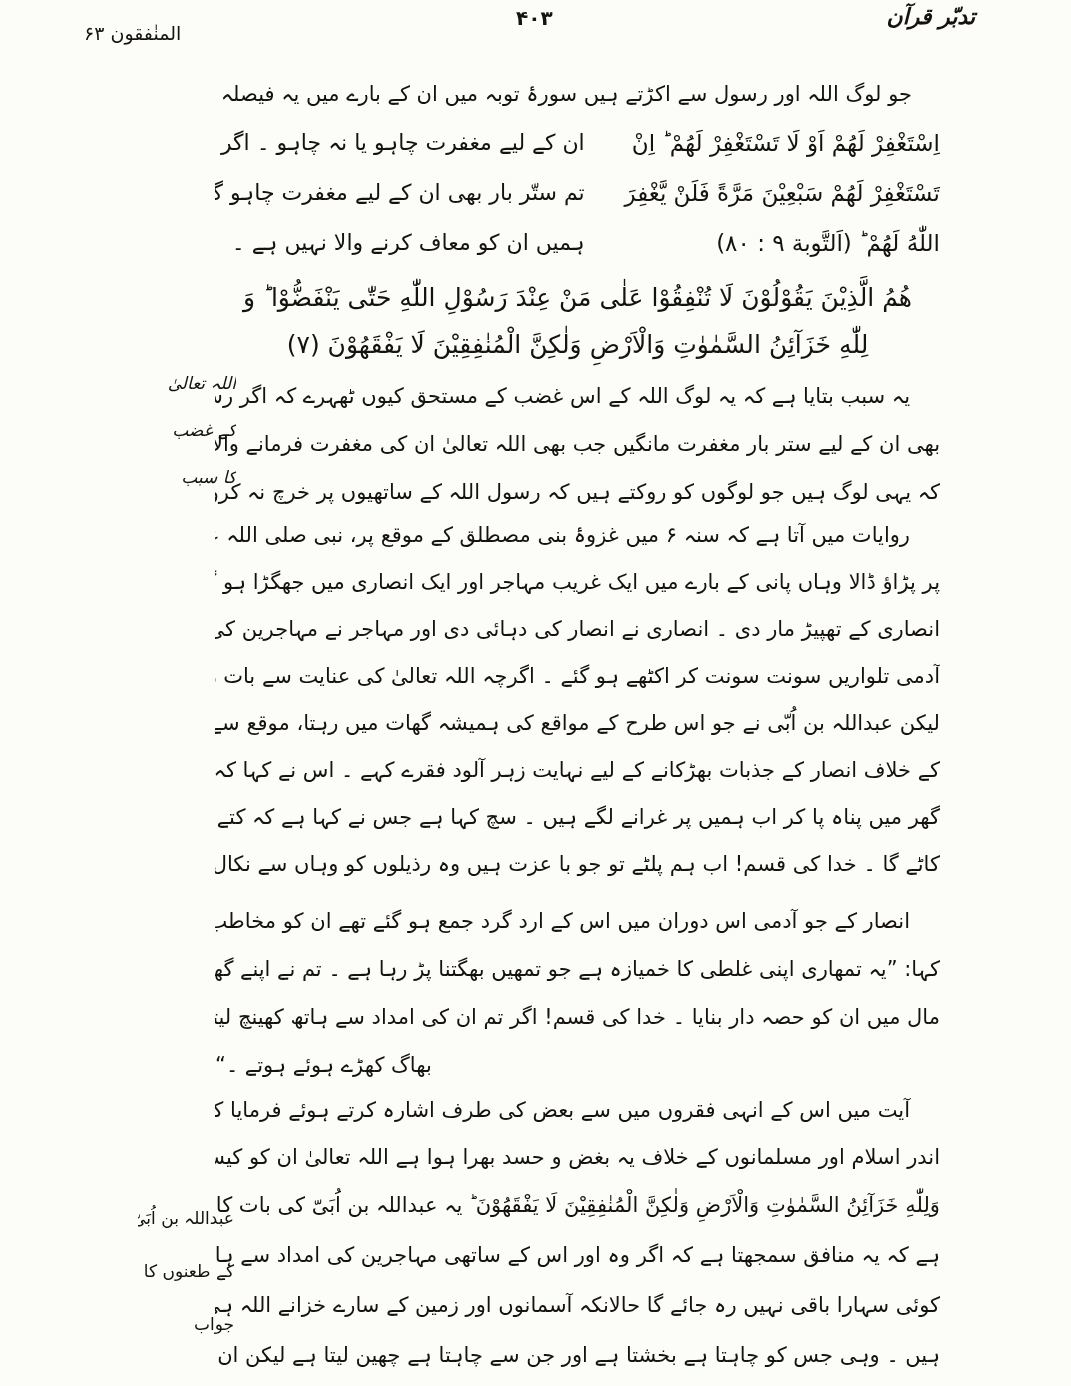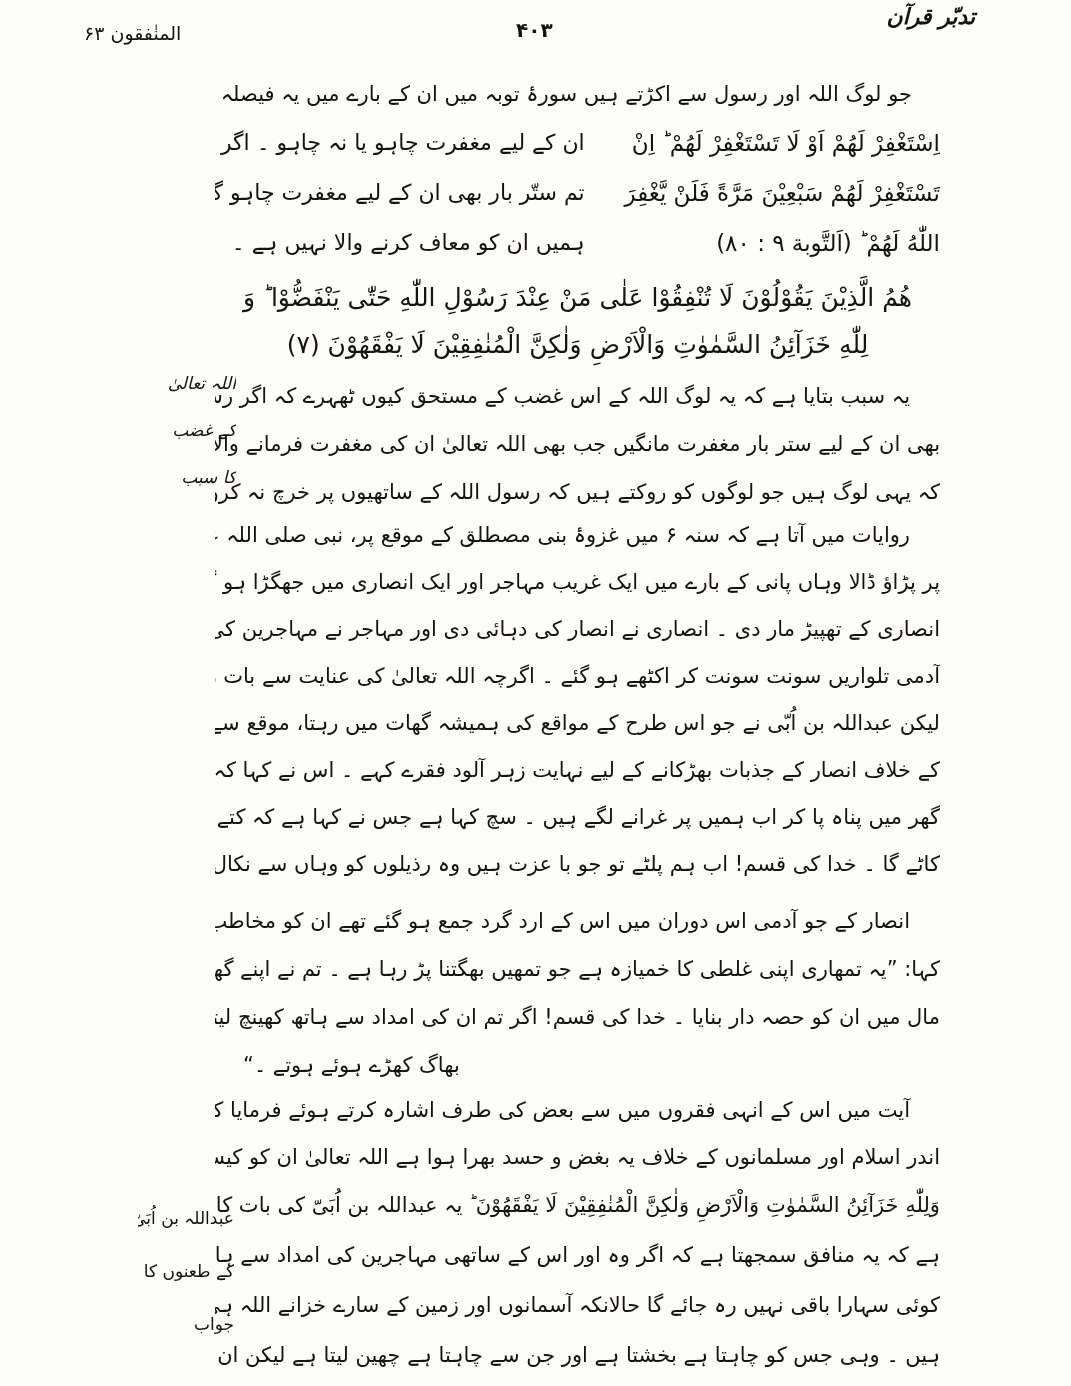--- a/index.html
+++ b/index.html
@@ -14,21 +14,21 @@
     height: 1386px;
     margin: 0 auto;
     background: #fcfcf9;
     color: #16130f;
     overflow: hidden;
     direction: rtl;
   }
   
   .hdr { position: absolute; white-space: nowrap; }
   .hdr-title-right { top: 4px; right: 96px; font-size: 22px; font-weight: bold; font-style: italic; }
-  .hdr-page-num   { top: 18px; left: 516px; font-size: 20px; font-weight: bold; }
+  .hdr-page-num   { top: 6px; left: 516px; font-size: 20px; font-weight: bold; }
   .hdr-title-left { top: 22px; left: 84px;  font-size: 19px; font-weight: normal; }
 
   
   .block { position: absolute; right: 131px; left: 215px; direction: rtl; }
   .line  { white-space: nowrap; overflow: hidden; text-align: right; }
 
   .intro { top: 72px; font-size: 21px; line-height: 44px; }
   .intro .line { padding-right: 28px; }
 
   
@@ -43,21 +43,21 @@
 
   
   .para { font-size: 21px; }
   .para .plines > .line:first-child { padding-right: 30px; }
   .para.no-indent .plines > .line:first-child { padding-right: 0; }
   .p1 { top: 372px;  line-height: 48px; }
   .p2 { top: 512px;  line-height: 47px; }
   .p3 { top: 897px;  line-height: 48px; }
   .p4 { top: 1087px; line-height: 47px; }
   .p5 { top: 1180px; line-height: 50px; }
-  .tail-line { text-align: left; white-space: nowrap; overflow: hidden; margin-left: 28px; }
+  .tail-line { text-align: left; white-space: nowrap; overflow: hidden; }
 
   
   .margin-note { position: absolute; width: 96px; font-size: 17px; text-align: right; direction: rtl; }
   .note1 { top: 360px;  left: 140px; line-height: 47px; font-style: italic; }
   .note2 { top: 1192px; left: 138px; line-height: 53px; }
 </style>
 </head>
 <body>
 
 <div class="page">

